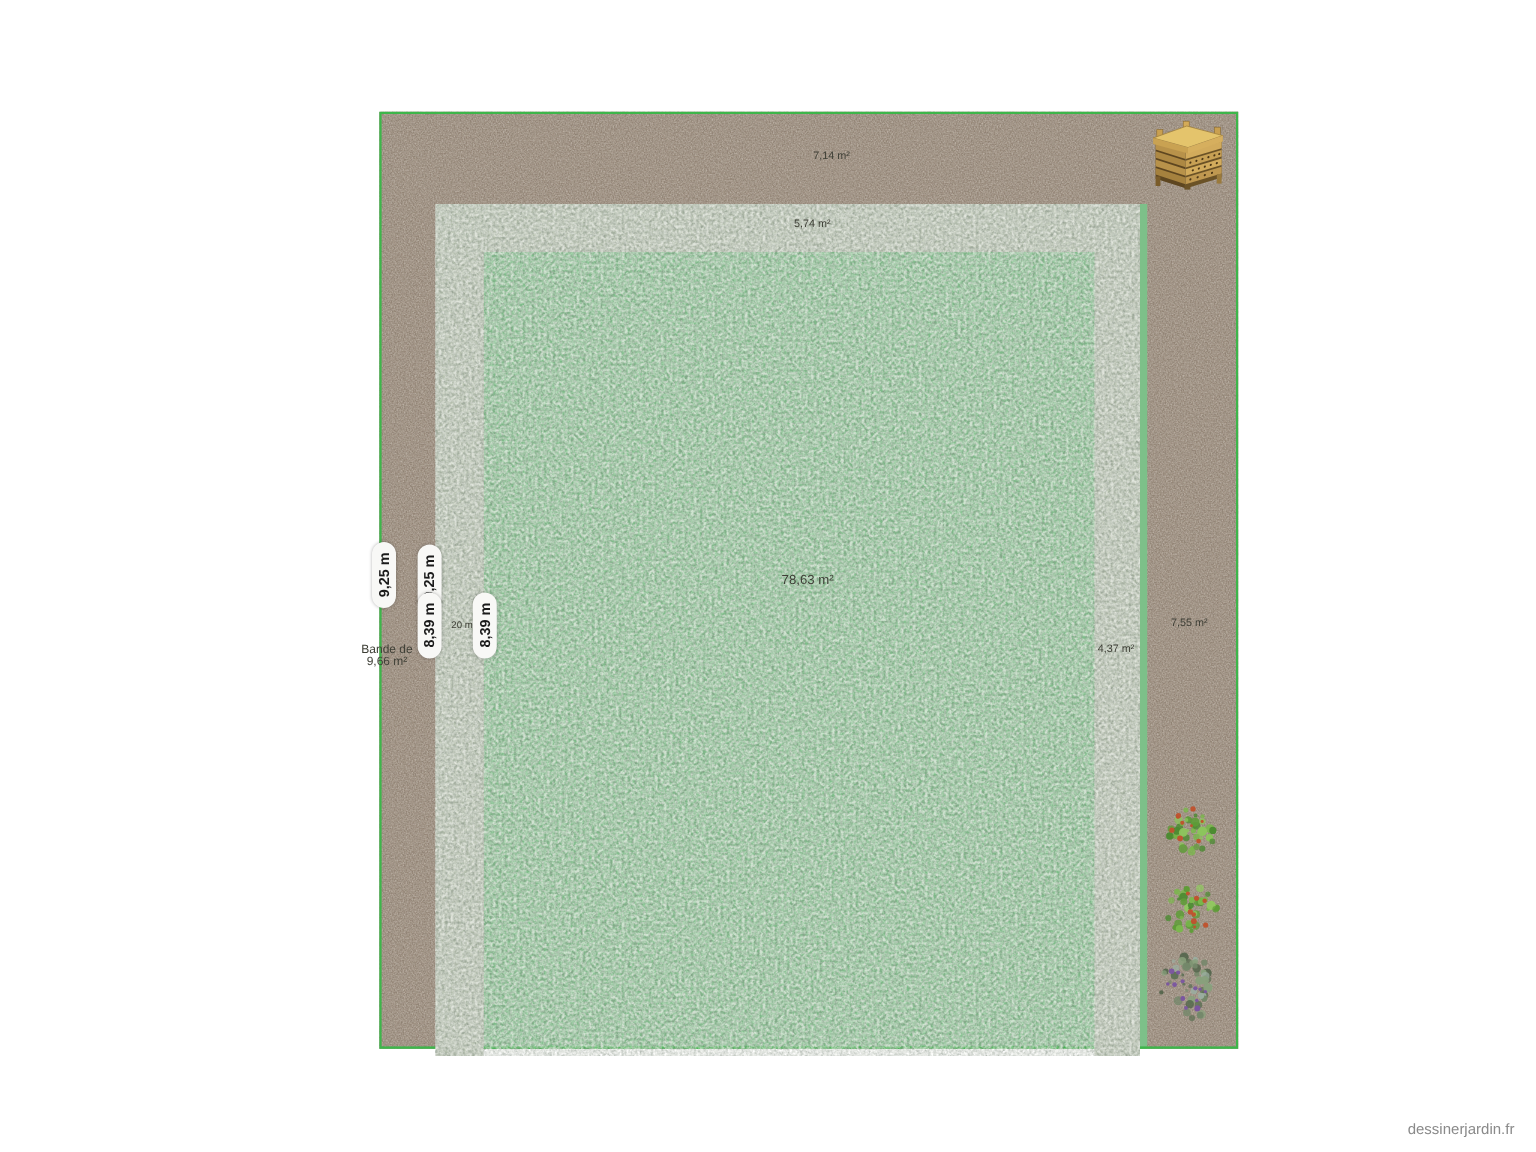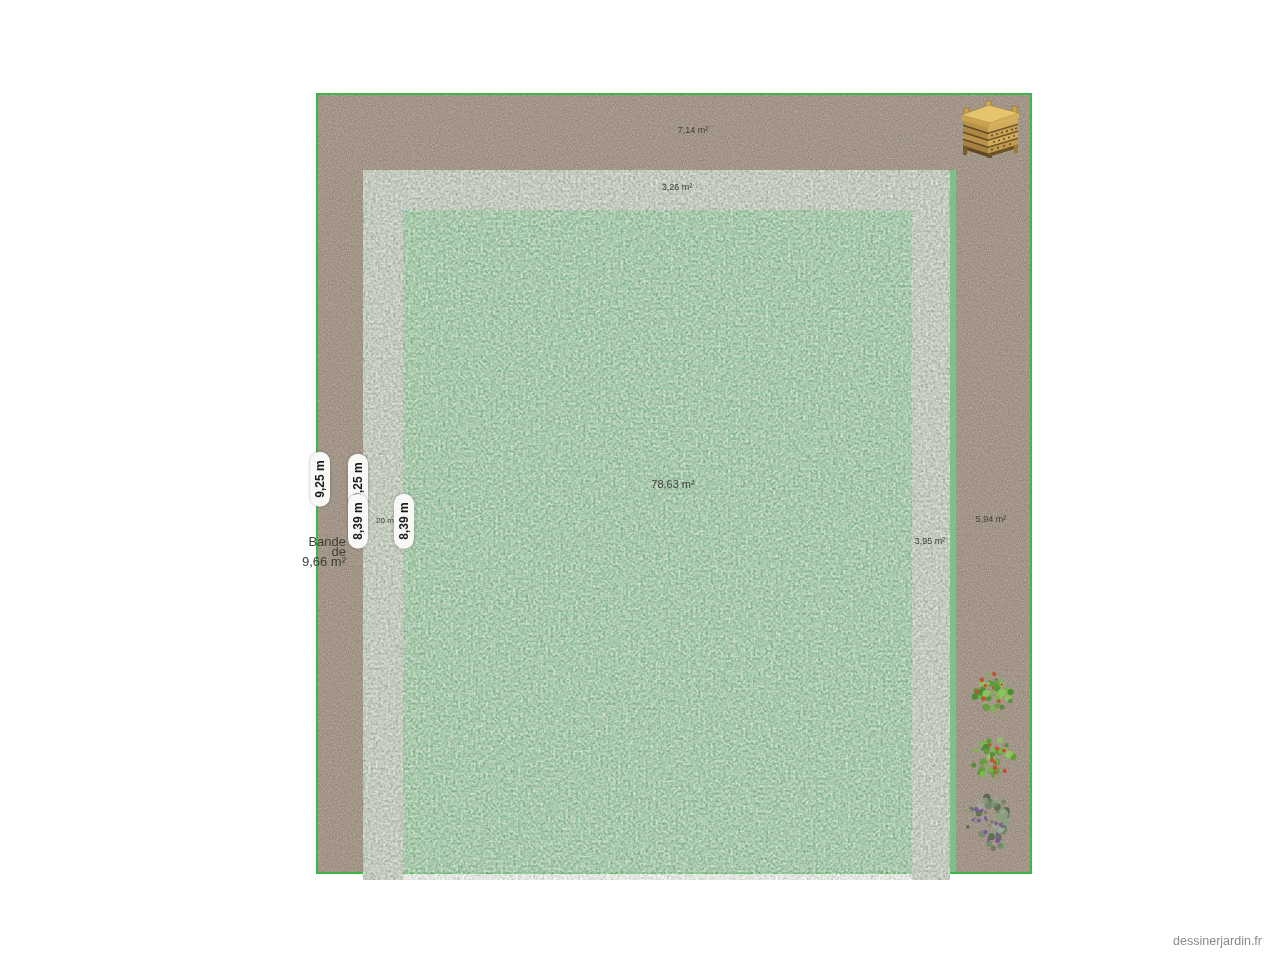--- a/index.html
+++ b/index.html
@@ -9,22 +9,22 @@
   }
   .plan{position:absolute;left:316px;top:93px;width:716px;height:781px;}
   .plan svg.terrain{position:absolute;left:0;top:0;display:block;}
   .area-label{
     position:absolute;transform:translate(-50%,-50%);white-space:nowrap;
     font-size:9px;line-height:1;color:var(--c-label-text);letter-spacing:0;
   }
   .area-label--lg{font-size:11px;text-align:center;}
   .area-label--sm{font-size:8px;}
   .strip-label{
-    position:absolute;left:299px;top:537px;width:47px;text-align:right;
-    font-size:13px;line-height:10px;color:var(--c-label-text);
+    position:absolute;left:299px;top:537px;width:47px;text-align:center;
+    font-size:10px;line-height:10px;color:var(--c-label-text);
   }
   .dim-pill{
     position:absolute;transform:translate(-50%,-50%) rotate(-90deg);
     background:var(--c-pill-bg);color:var(--c-pill-text);
     font-size:12px;font-weight:600;line-height:1;white-space:nowrap;
     padding:4px 9px;border-radius:10px;box-shadow:0 0 3px rgba(0,0,0,.3);
   }
   .object{position:absolute;}
   .watermark{
     position:absolute;right:18px;top:934px;font-size:12.5px;
@@ -66,24 +66,24 @@
 
       <rect x="1" y="1" width="714" height="779" fill="none" stroke-width="2" style="stroke:var(--c-boundary)"></rect>
 
       <path d="M47 77 H634 V787 H596 V117 H87 V787 H47 Z" style="fill:var(--c-gravel)"></path>
       <path d="M47 77 H634 V787 H596 V117 H87 V787 H47 Z" filter="url(#gvD)" opacity="0.6"></path>
       <path d="M47 77 H634 V787 H596 V117 H87 V787 H47 Z" filter="url(#gvL)" opacity="0.65"></path>
     </svg>
   </div>
 
   <span class="area-label" style="left:693px;top:130px">7,14 m²</span>
-  <span class="area-label" style="left:677px;top:187px">3,26 m²</span>
+  <span class="area-label" style="left:677px;top:187px">5,74 m²</span>
   <span class="area-label area-label--lg" style="left:673px;top:484px">78,63 m²</span>
-  <span class="area-label" style="left:991px;top:519px">5,94 m²</span>
-  <span class="area-label" style="left:930px;top:541px">3,95 m²</span>
+  <span class="area-label" style="left:991px;top:519px">7,55 m²</span>
+  <span class="area-label" style="left:930px;top:541px">4,37 m²</span>
   <span class="area-label area-label--sm" style="left:385px;top:521px">20 m</span>
 
   <div class="strip-label">
     <div>Bande de</div>
     <div>9,66 m²</div>
   </div>
 
   <div class="dim-pill" style="left:320px;top:479px">9,25 m</div>
   <div class="dim-pill" style="left:358px;top:481px">9,25 m</div>
   <div class="dim-pill" style="left:358px;top:521px">8,39 m</div>

